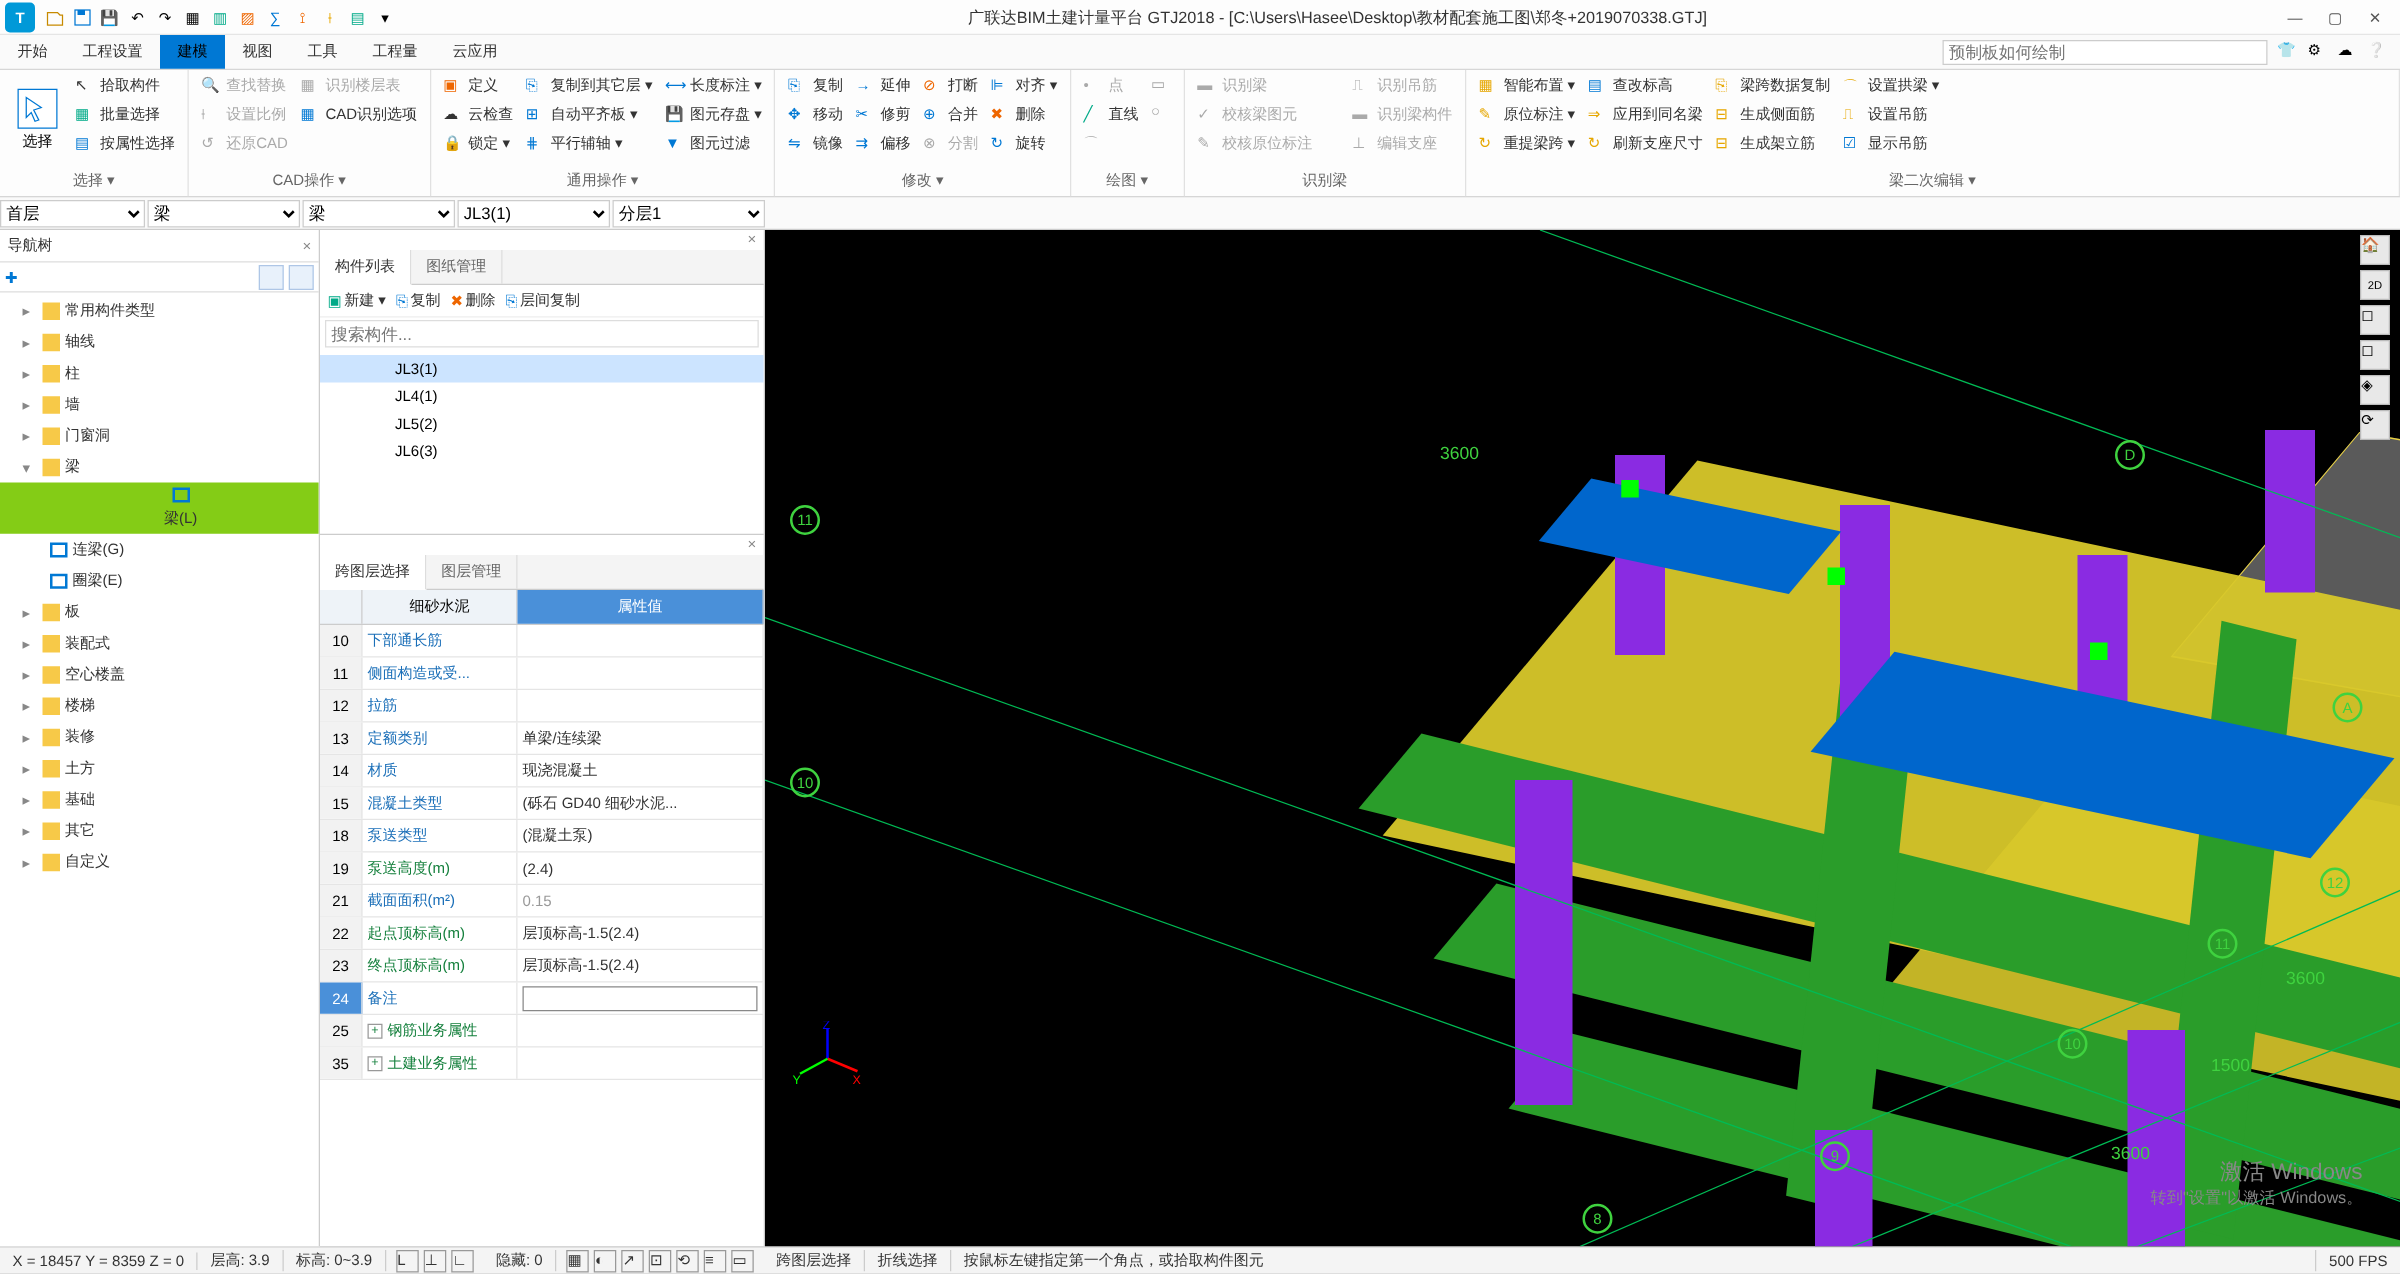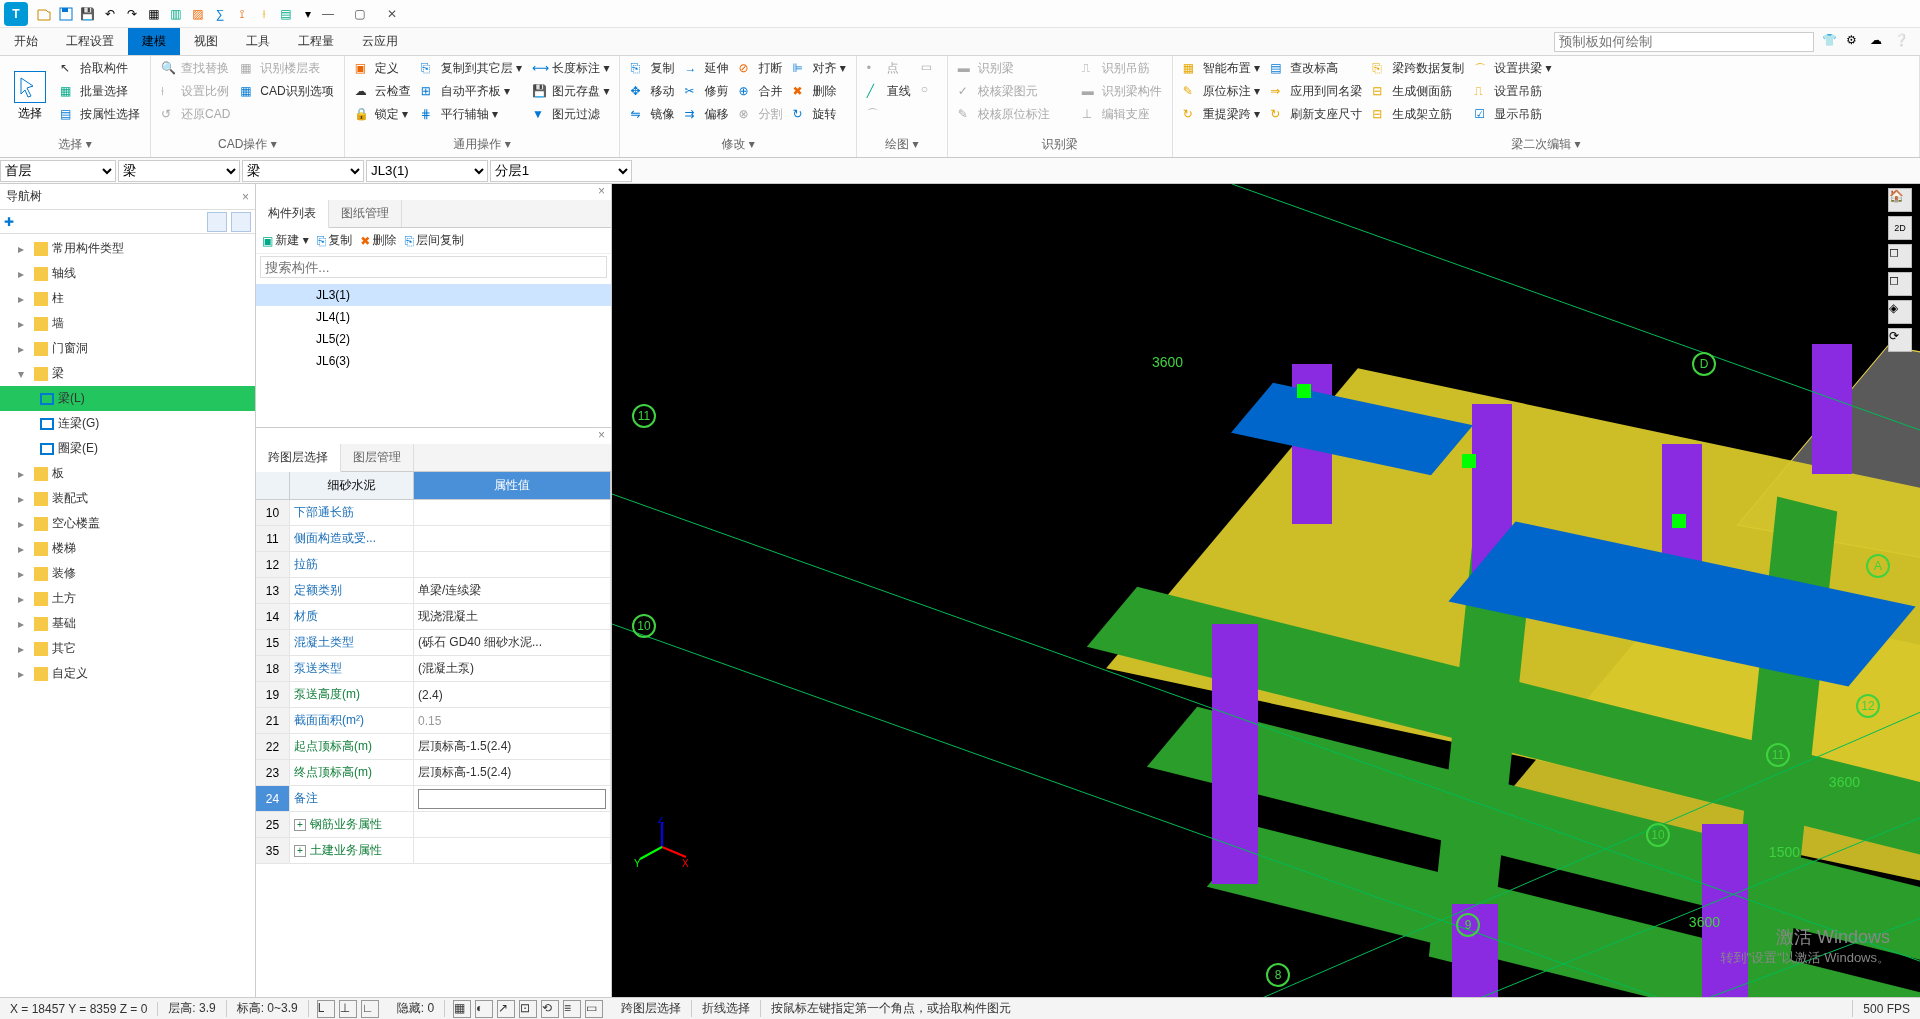--- a/index.html
+++ b/index.html
@@ -42,21 +42,21 @@
 
 .main { display: flex; height: calc(1019px - 28px - 28px - 102px - 26px - 22px); }
 
 
 .nav { width: 256px; border-right: 1px solid #ccc; background: #fff; display: flex; flex-direction: column; }
 .nav-head { height: 26px; display: flex; align-items: center; padding: 0 6px; border-bottom: 1px solid #ddd; color: #333; }
 .nav-toolbar { height: 24px; border-bottom: 1px solid #ddd; display: flex; align-items: center; padding: 0 4px; }
 .nav-tree { flex: 1; overflow: auto; padding: 2px 0; }
 .tree-item { padding: 4px 6px 4px 18px; display: flex; align-items: center; gap: 4px; color: #333; }
 .tree-item.l2 { padding-left: 40px; }
-.tree-item.l2.sel { background: #22c55e; }
+.tree-item.l2.sel { background: #84cc16; flex-direction: column; }
 .tree-item .exp { width: 12px; color: #888; }
 .tree-item .ficon { width: 14px; height: 14px; background: #f7c948; }
 .tree-item .micon2 { width: 14px; height: 12px; }
 
 
 .midpanels { width: 356px; display: flex; flex-direction: column; border-right: 1px solid #ccc; }
 
 
 .comp-panel { height: 244px; border-bottom: 1px solid #ccc; display: flex; flex-direction: column; }
 .panel-tabs { height: 28px; display: flex; border-bottom: 1px solid #ccc; background: #f4f4f4; }
@@ -134,20 +134,21 @@
     <span>↷</span>
     <span>▦</span>
     <span style="color:#0a8">▥</span>
     <span style="color:#e60">▨</span>
     <span style="color:#0078d4">∑</span>
     <span style="color:#e60">⟟</span>
     <span style="color:#e6a700">⟊</span>
     <span style="color:#0a8">▤</span>
     <span>▾</span>
   </div>
+  <div class="title-text">广联达BIM土建计量平台 GTJ2018 - [C:\Users\Hasee\Desktop\教材配套施工图\郑冬+2019070338.GTJ]</div>
   <div class="winbtns">
     <span>—</span>
     <span>▢</span>
     <span>✕</span>
   </div>
 </div>
 
 <div class="menutabs">
   <div class="tab">开始</div>
   <div class="tab">工程设置</div>
@@ -459,21 +460,21 @@
     </div>
     <div class="group-label">梁二次编辑 ▾</div>
   </div>
 </div>
 
 <div class="filterbar">
   <select style="width:116px"><option>首层</option></select>
   <select style="width:122px"><option>梁</option></select>
   <select style="width:122px"><option>梁</option></select>
   <select style="width:122px"><option>JL3(1)</option></select>
-  <select style="width:142px"><option>分层1</option></select>
+  <select style="width:122px"><option>分层1</option></select>
 </div>
 
 <div class="main">
 
   <div class="nav">
     <div class="nav-head">
       <span>导航树</span>
       <span style="margin-left:auto;color:#888">×</span>
     </div>
     <div class="nav-toolbar">

